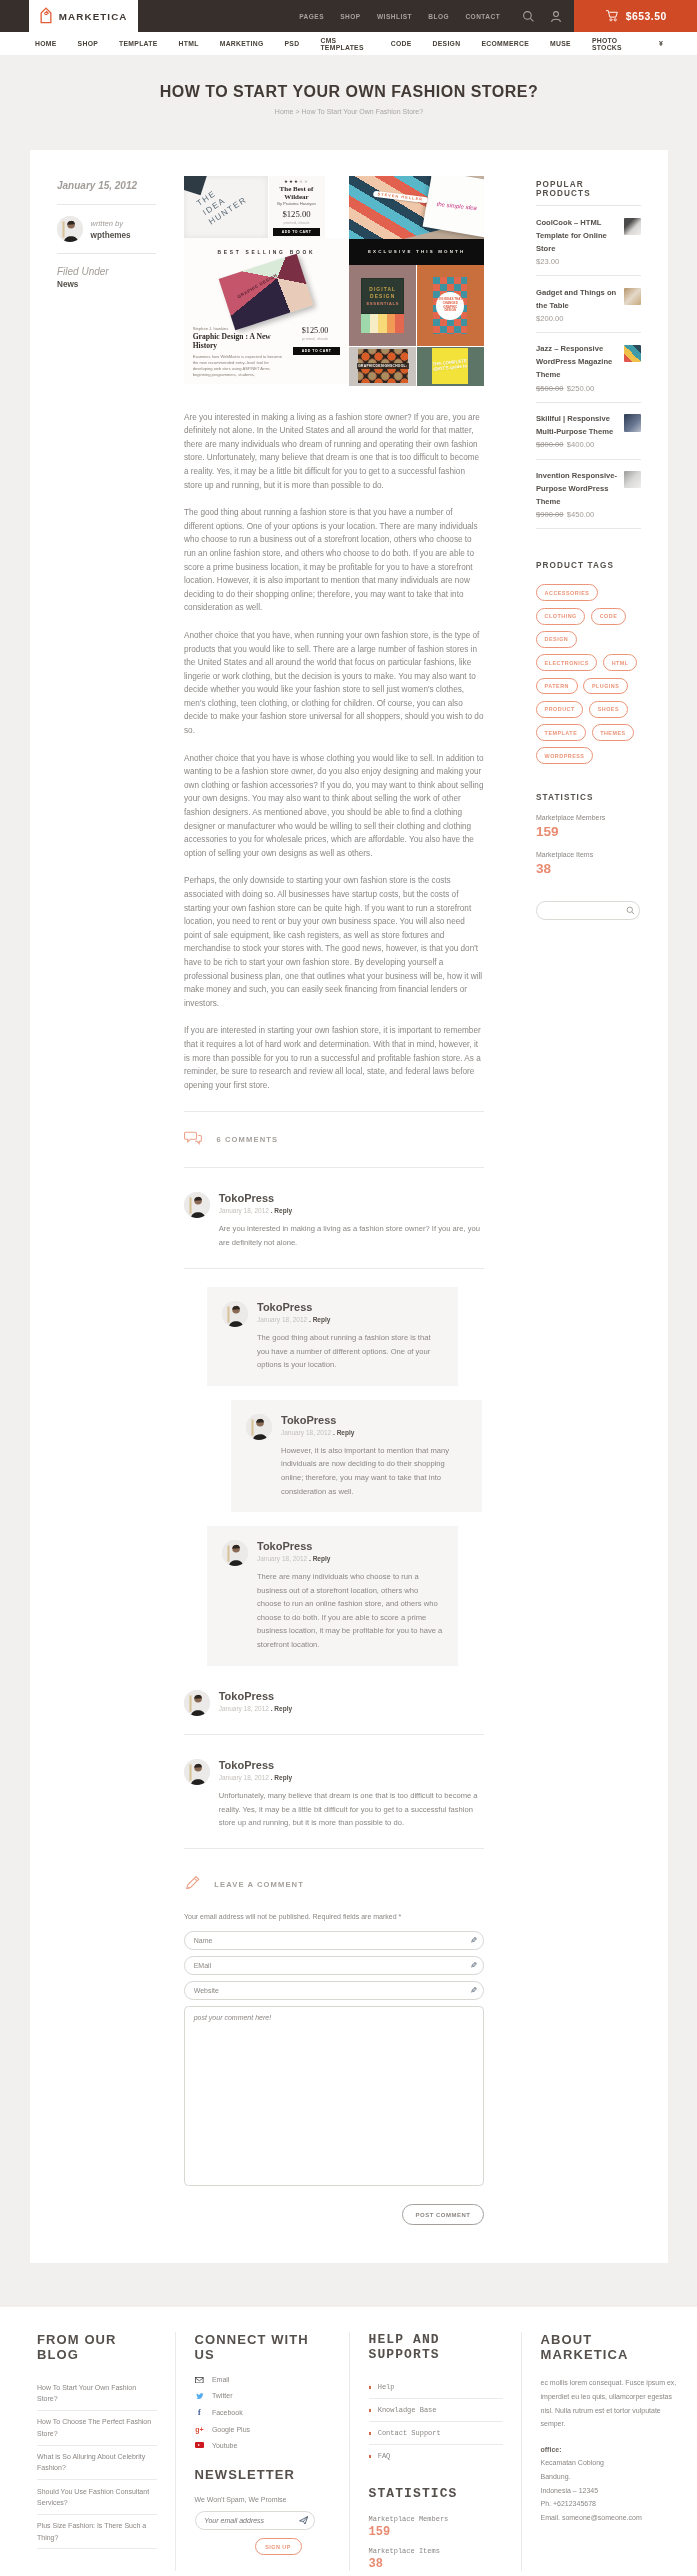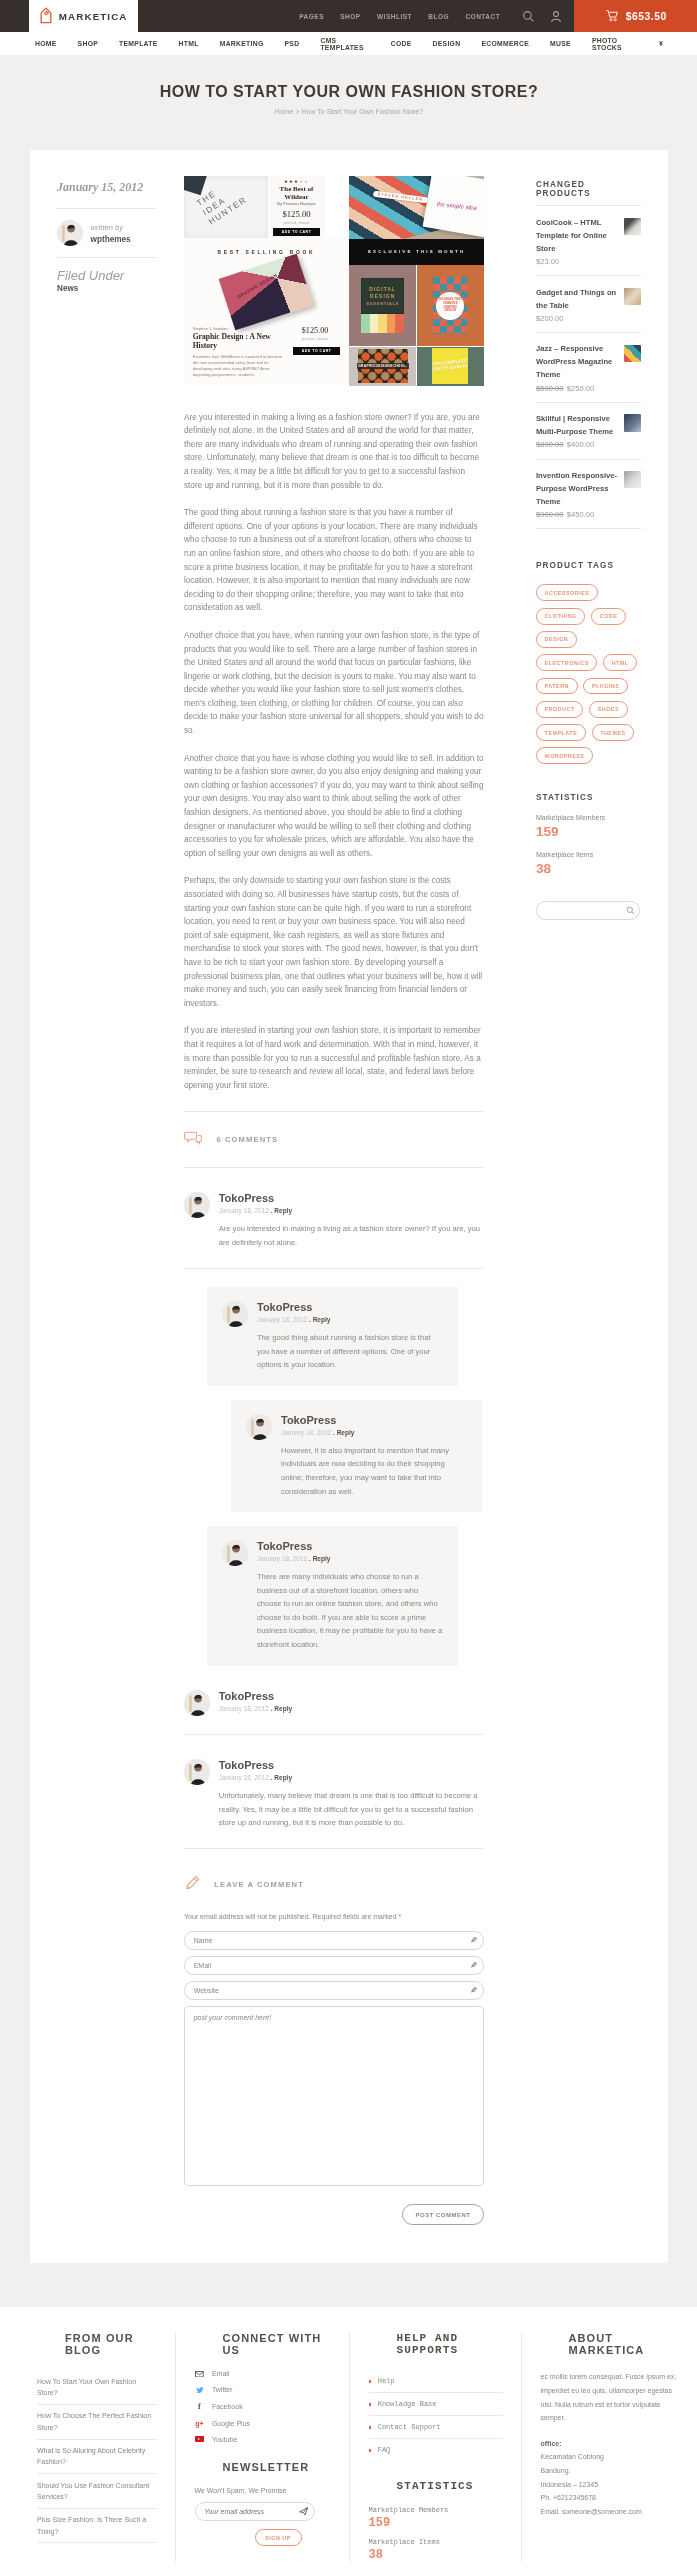--- a/index.html
+++ b/index.html
@@ -27,28 +27,28 @@
   .page-head h1 { font-size:16px; color:#433a35; letter-spacing:0.5px; font-weight:bold; }
   .breadcrumb { margin-top:6.5px; font-size:7px; color:#a9a5a1; }
 
   
   .card { width:638px; margin:0 0 44px 30px; background:#fff; padding:26px 28px 38px 27px; display:flex; }
   .meta-col { width:99px; margin-right:28px; flex-shrink:0; }
   .article-col { width:300px; margin-right:52px; flex-shrink:0; }
   .sidebar-col { width:105px; flex-shrink:0; padding-top:4.4px; }
 
   
-  .meta-date { font-style:italic; font-weight:bold; color:#a19c97; font-size:12px; padding:4.4px 0 13px;font-family:Liberation Serif, serif; }
+  .meta-date { font-style:italic; font-weight:bold; color:#a19c97; font-size:10px; padding:4.4px 0 13px; }
   .meta-hr { border:0; border-top:0.5px solid #e9e7e4; }
   .written-by { display:flex; align-items:center; gap:7.6px; padding:11px 0; }
   .avatar { width:26px; height:26px; border-radius:50%; overflow:hidden; background:#eceae8; flex-shrink:0; }
   .wb-label { font-style:italic; color:#a19c97; font-size:7.6px; line-height:12px; }
   .wb-name { font-weight:bold; color:#55504b; font-size:8.2px; }
   .filed { padding-top:11px; }
-  .filed-label { font-style:italic; color:#a19c97; font-size:13px; line-height:14px; }
+  .filed-label { font-style:italic; color:#a19c97; font-size:10px; line-height:14px; }
   .filed-cat { font-weight:bold; color:#55504b; font-size:8.2px; }
 
   
   .featured { display:flex; gap:0.5px; background:#fff; margin-bottom:25px; }
   .feat-left { width:165px; }
   .feat-right { width:135px; display:flex; flex-direction:column; gap:0.5px; }
   .feat-row1 { display:flex; gap:0.5px; height:62px; margin-bottom:0.5px; }
   .idea-cover { width:84px; background:#f4f3f1; position:relative; overflow:hidden; box-shadow:inset 0 0 6.5px rgba(0,0,0,.08); }
   .idea-corner { position:absolute; left:-9.8px; top:-8.7px; width:30.5px; height:24px; background:#2e3b45; transform:rotate(18deg); }
   .idea-text { position:absolute; left:16.3px; top:9.8px; transform:rotate(-33deg); color:#5b6b77; font-size:8.2px; letter-spacing:1.6px; line-height:11px; }
@@ -150,21 +150,21 @@
   .sb-search svg { position:absolute; right:6.5px; top:4.9px; }
 
   
   .footer { background:#fff; display:flex; padding:25px 0 22px; }
   .f-col { padding:0 18.5px; }
   .f-col + .f-col { border-left:0.5px solid #eceae8; }
   .f-col1 { width:175px; padding-left:37px; }
   .f-col2 { width:174px; }
   .f-col3 { width:172px;font-family:Liberation Mono, monospace; }
   .f-col4 { width:175px; }
-  .f-title { font-size:11px; font-weight:bold; letter-spacing:1.1px; color:#55504b; margin-bottom:14px;margin-left:28px; }
+  .f-title { font-size:13px; font-weight:bold; letter-spacing:1.1px; color:#55504b; margin-bottom:14px; }
   .f-blog a { display:block; font-size:7px; line-height:11.4px; color:#8b8784; text-decoration:none; padding:5.4px 0; border-bottom:0.5px solid #eceae8; }
   .f-social { list-style:none; }
   .f-social li { display:flex; align-items:center; gap:7.6px; margin-bottom:8.7px; }
   .f-social a { font-size:7px; color:#8b8784; text-decoration:none; }
   .soc-ico { width:9.8px; display:inline-flex; justify-content:center; }
   .fb-f { color:#3b5998; font-weight:bold; font-size:8.2px; font-family:"Liberation Serif",serif; }
   .gp { color:#dd4b39; font-weight:bold; font-size:7px; }
   .yt { width:8.7px; height:6px; background:#cc181e; border-radius:1.1px; position:relative; }
   .yt:after { content:""; position:absolute; left:3.3px; top:1.4px; border-left:2.7px solid #fff; border-top:1.6px solid transparent; border-bottom:1.6px solid transparent; }
   .nl-title { margin-top:18.5px; }
@@ -511,21 +511,21 @@
       <div class="pill-input">
         <input type="text" placeholder="Website" style="">
         <span class="pen">✎</span>
       </div>
       <textarea class="form-textarea" placeholder="post your comment here!" style=""></textarea>
       <button class="post-btn">POST COMMENT</button>
     </form>
   </article>
 
   <aside class="sidebar-col">
-    <div class="sb-title">CHANGED PRODUCTS</div>
+    <div class="sb-title">POPULAR PRODUCTS</div>
     <hr class="sb-hr">
 
     <div class="sb-product">
       <div class="sb-pinfo">
         <a href="#" class="sb-pname">CoolCook – HTML Template for Online Store</a>
         <div class="sb-pprice"><span>$23.00</span></div>
       </div>
       <span class="sb-thumb thumb-1"></span>
     </div>
     <div class="sb-product">

